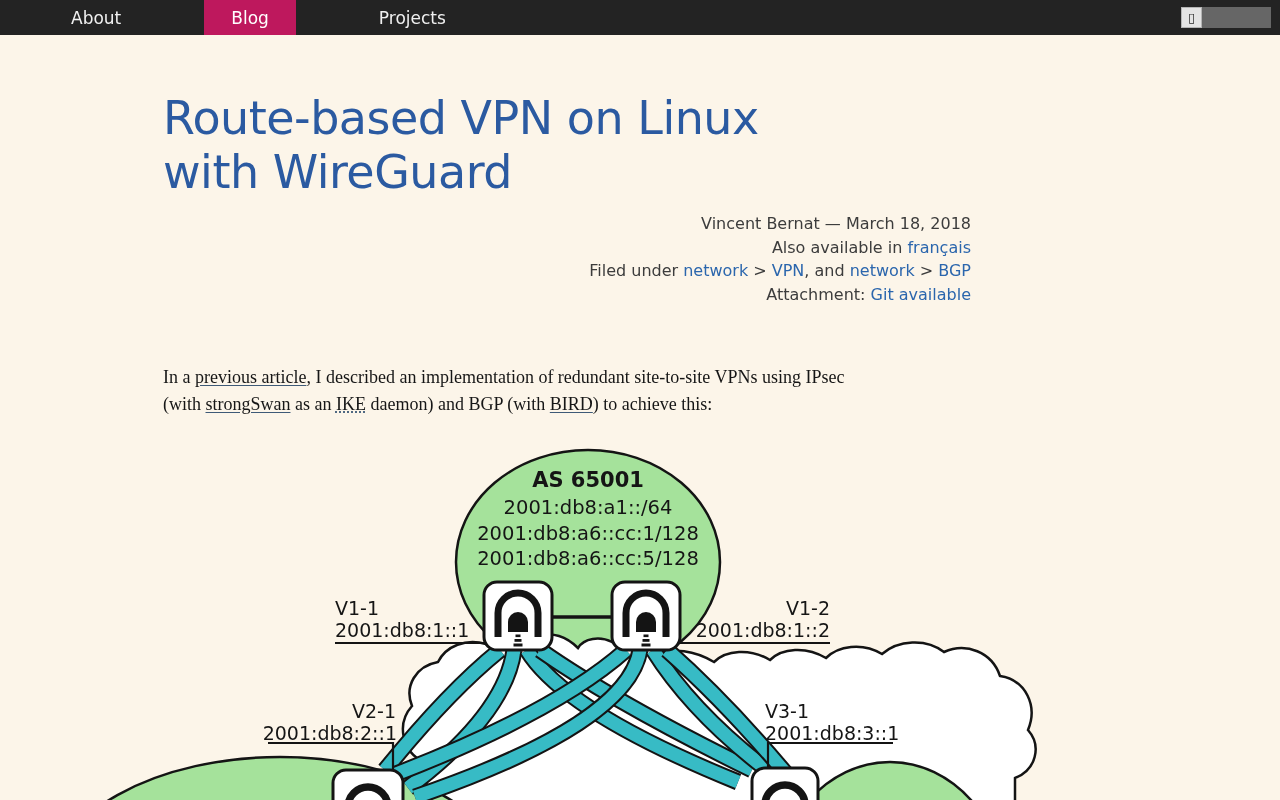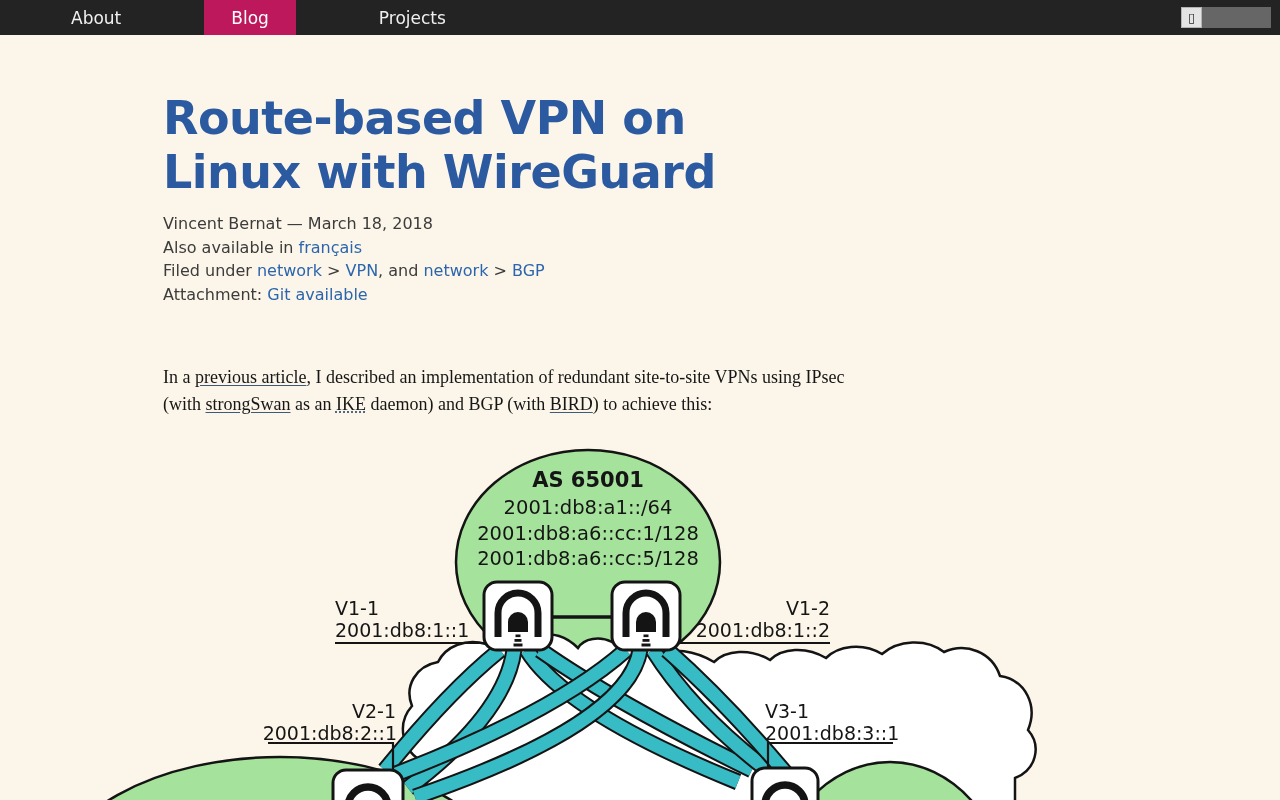--- a/index.html
+++ b/index.html
@@ -32,26 +32,26 @@
   }
   .search-input {
     width:69px; height:21px; box-sizing:border-box;
     background:#666; border:none; outline:none;
     color:#eee; font-size:13px; padding:0 4px;
   }
   
   .content { margin-left:163px; width:808px; position:relative; }
   h1.post-title {
     font-family:"DejaVu Sans", sans-serif;
-    font-size:46px; line-height:54px; font-weight:bold;
+    font-size:46px; line-height:54px; font-weight:normal;
     color:#2b5aa1; letter-spacing:-0.5px;
     max-width:620px; margin:56px 0 13px 0;
   }
   .meta {
-    font-size:16px; line-height:23.5px;
+    text-align:right; font-size:16px; line-height:23.5px;
     color:#3c3c3c;
   }
   .meta a { color:#2b66ad; text-decoration:none; cursor:pointer; }
   .para {
     margin-top:58px;
     font-family:"Liberation Serif", serif;
     font-size:18px; line-height:27px; color:#161616;
   }
   .para .link {
     color:#161616; text-decoration:underline;

